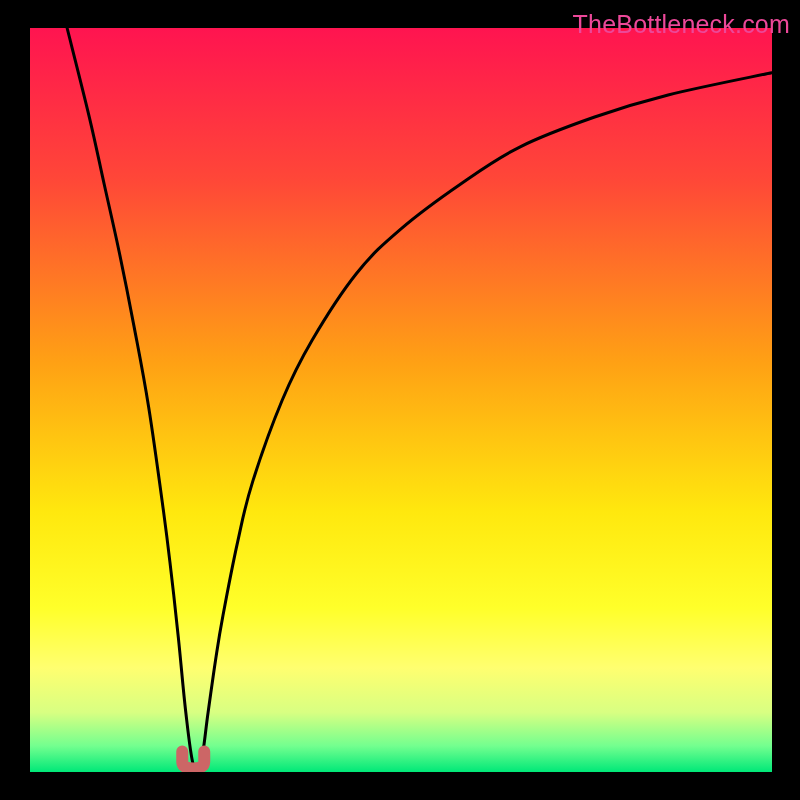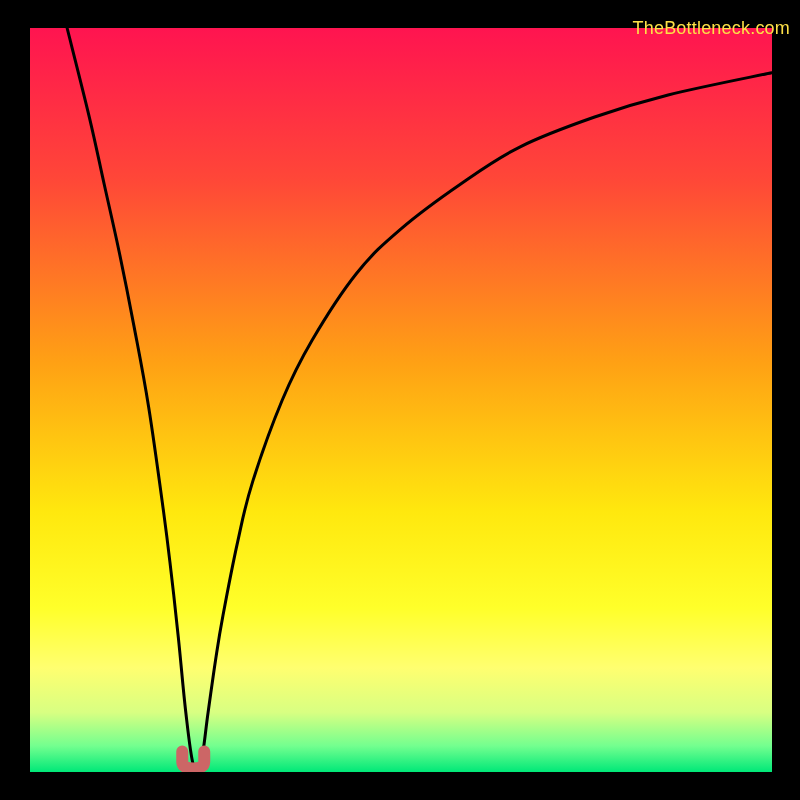--- a/index.html
+++ b/index.html
@@ -21,24 +21,24 @@
     position: absolute;
     background: #000;
     overflow: hidden;
   }
   .gradient {
     position: absolute;
     inset: 0;
   }
   .watermark {
     position: absolute;
-    top: 18px;
+    top: 10px;
     right: 10px;
-    color: #fde047;
-    font-size: 18px;
+    color: #ec4899;
+    font-size: 25px;
     font-weight: 400;
     letter-spacing: 0.2px;
   }
   svg.curve {
     position: absolute;
     inset: 0;
   }
 </style>
 </head>
 <body>

